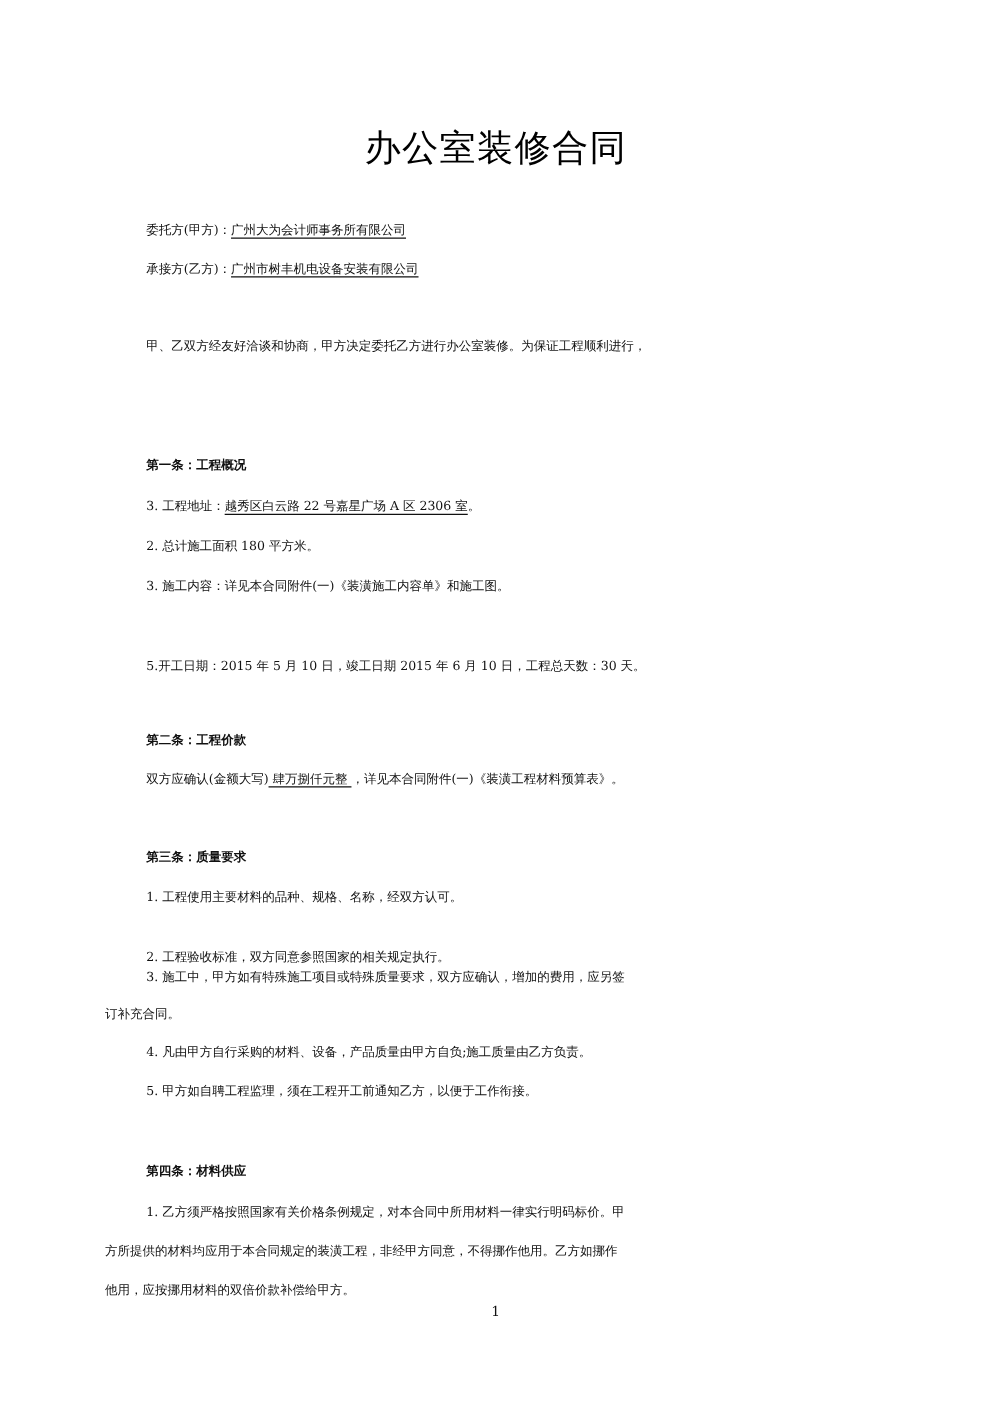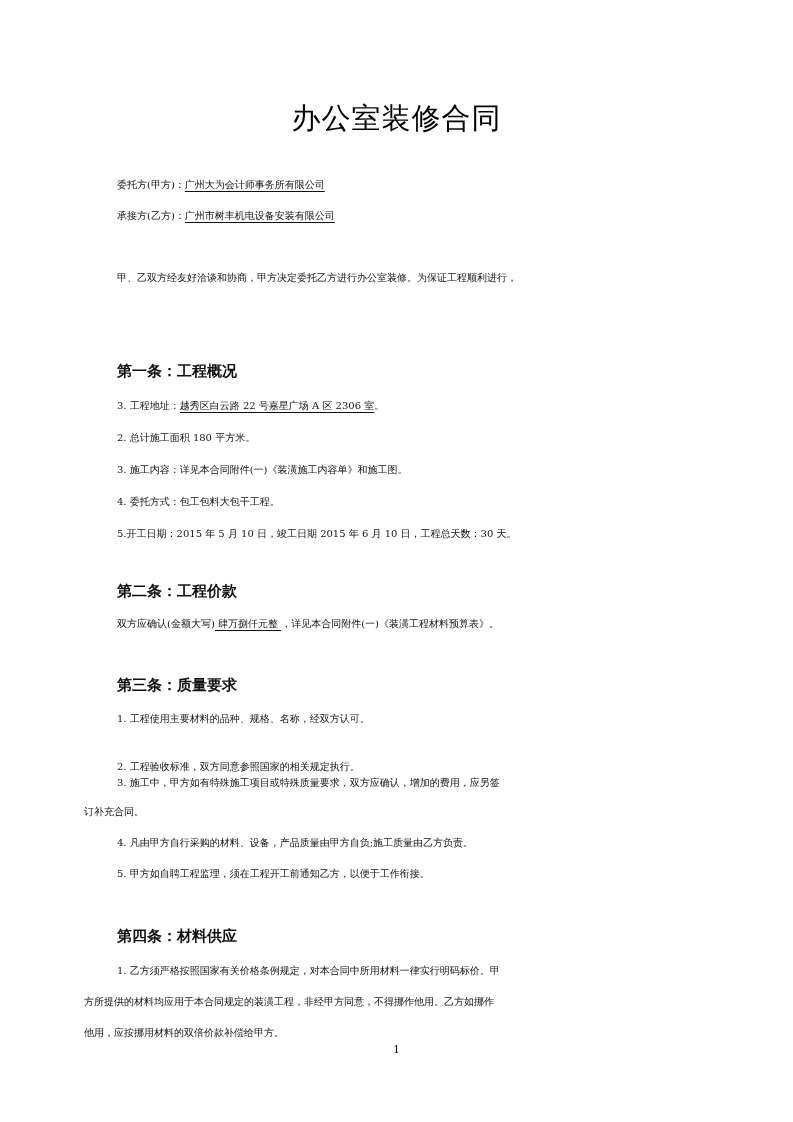--- a/index.html
+++ b/index.html
@@ -12,21 +12,21 @@
     .title {
       position: absolute; left: 0; width: 793px; top: 99px;
       text-align: center; font-size: 29px; letter-spacing: 1px;
       font-family: "DejaVu Sans", "Liberation Sans", sans-serif; font-weight: normal;
       color: #000000;
     }
     .line {
       position: absolute; font-size: 10px; white-space: nowrap; line-height: 20px;
     }
     .u { text-decoration: underline; text-underline-offset: 3px; }
-    .h { font-weight: bold; font-family: Liberation Mono, monospace; font-size: 15px; }
+    .h { font-weight: bold; font-family: Liberation Serif, serif; font-size: 10px; }
     .pagenum { position: absolute; top: 1043px; left: 0; width: 793px; text-align: center; font-size: 11px; }
   </style>
 </head>
 <body>
 
 <div class="page">
   <div class="title">办公室装修合同</div>
 
   <div class="line" style="left:117px; top:175px;">
     <span>委托方(甲方)：</span><span class="u">广州大为会计师事务所有限公司</span>
@@ -36,21 +36,20 @@
   </div>
 
   <div class="line" style="left:117px; top:268px;">甲、乙双方经友好洽谈和协商，甲方决定委托乙方进行办公室装修。为保证工程顺利进行，</div>
 
   <div class="line h" style="left:117px; top:363px;">第一条：工程概况</div>
   <div class="line" style="left:117px; top:396px;">
     <span>3. 工程地址：</span><span class="u">越秀区白云路 22 号嘉星广场 A 区 2306 室</span><span>。</span>
   </div>
   <div class="line" style="left:117px; top:428px;">2. 总计施工面积 180 平方米。</div>
   <div class="line" style="left:117px; top:460px;">3. 施工内容：详见本合同附件(一)《装潢施工内容单》和施工图。</div>
-  <div class="line" style="left:117px; top:492px;">4. 委托方式：包工包料大包干工程。</div>
   <div class="line" style="left:117px; top:524px;">5.开工日期：2015 年 5 月 10 日，竣工日期 2015 年 6 月 10 日，工程总天数：30 天。</div>
 
   <div class="line h" style="left:117px; top:583px;">第二条：工程价款</div>
   <div class="line" style="left:117px; top:614px;">
     <span>双方应确认(金额大写)</span><span class="u" style="white-space:pre;"> 肆万捌仟元整 </span><span>，详见本合同附件(一)《装潢工程材料预算表》。</span>
   </div>
 
   <div class="line h" style="left:117px; top:677px;">第三条：质量要求</div>
   <div class="line" style="left:117px; top:709px;">1. 工程使用主要材料的品种、规格、名称，经双方认可。</div>
   <div class="line" style="left:117px; top:741px;margin-top:16px;">2. 工程验收标准，双方同意参照国家的相关规定执行。</div>

